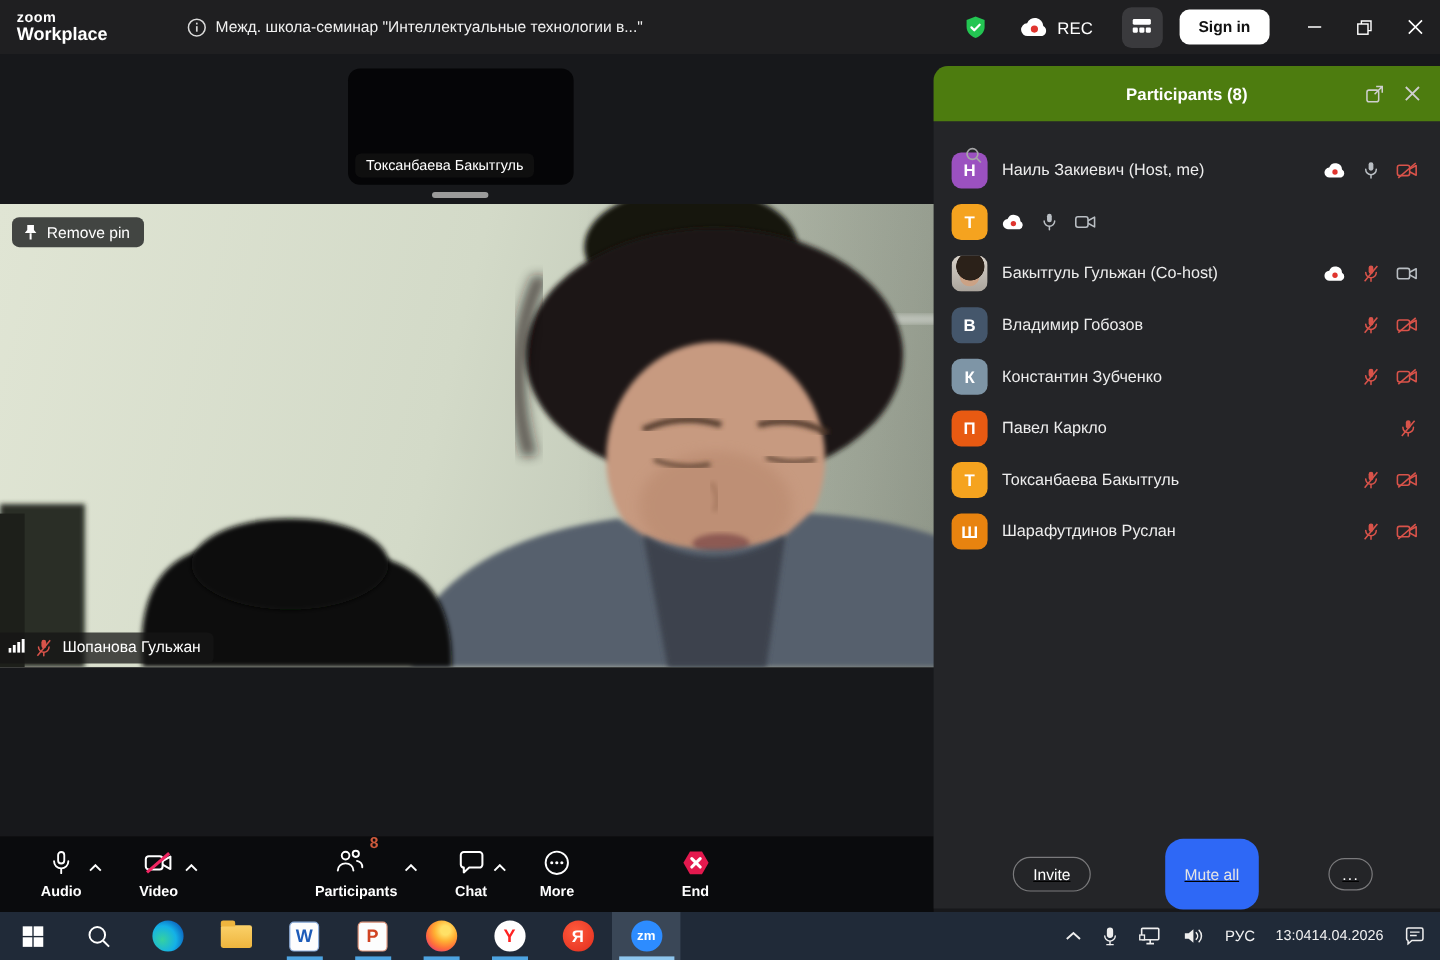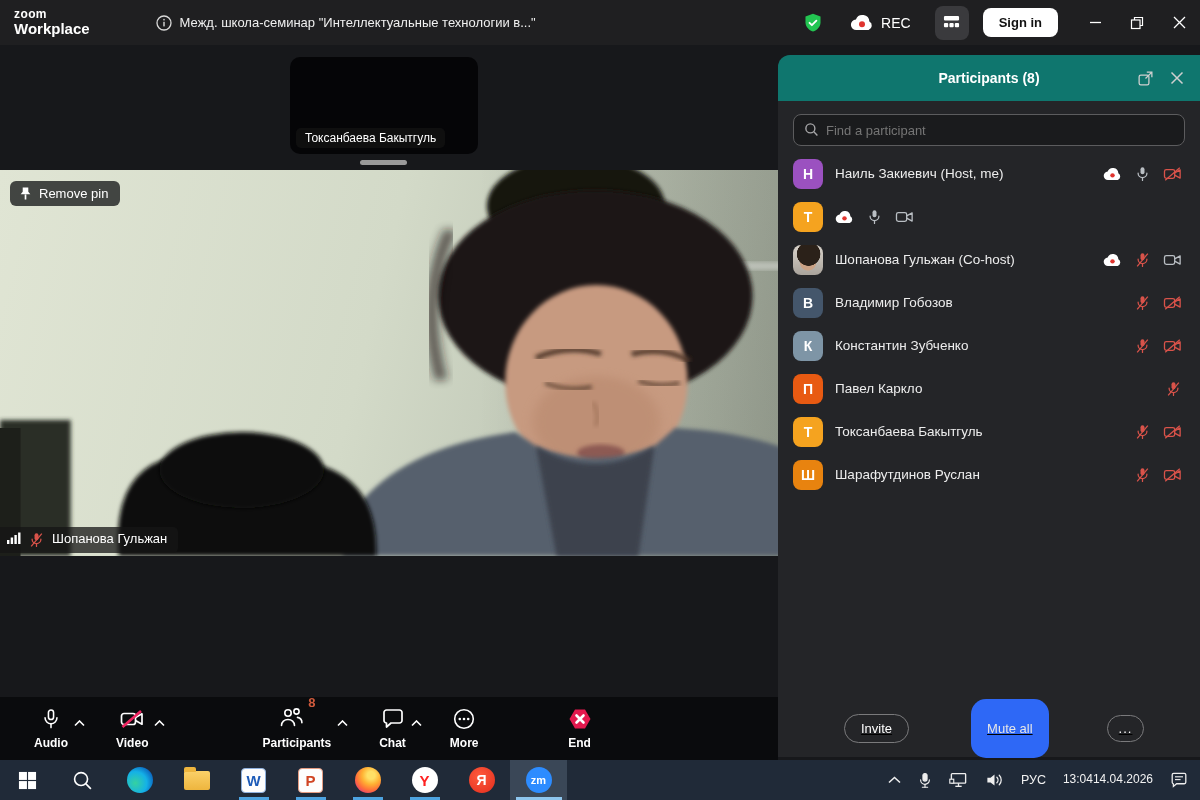--- a/index.html
+++ b/index.html
@@ -51,21 +51,21 @@
   .tbtn .ic { height:28px; display:flex; align-items:center; justify-content:center; }
   .tbtn .lbl { font-size:12px; font-weight:bold; margin-top:3px; }
   .chev { width:22px; display:flex; align-items:center; justify-content:center; margin-top:16px;
           height:20px; cursor:pointer; }
   .pcount { font-size:13px; color:#cf5a3c; font-weight:bold; margin:-10px 0 0 4px; }
   .sp1{width:26px}.sp2{width:92px}.sp3{width:26px}.sp4{width:22px}.sp5{width:88px}
 
   
   #panel { flex:0 0 422px; margin-top:10px; margin-bottom:3px; background:#242528;
            border-radius:12px 0 0 0; position:relative; display:flex; flex-direction:column; }
-  .p-header { height:46px; background:#0f766e; border-radius:12px 0 0 0; display:flex;
+  .p-header { height:46px; background:#4d7c0f; border-radius:12px 0 0 0; display:flex;
               align-items:center; justify-content:center; position:relative; }
   .p-title { color:#fff; font-size:14px; font-weight:bold; }
   .p-actions { position:absolute; right:16px; top:0; height:46px; display:flex; align-items:center; gap:16px; }
   .p-actions > div { cursor:pointer; display:flex; }
   .search-wrap { padding:13px 15px 6px; position:relative; }
   .search-wrap input { width:100%; height:32px; background:#1a1b1d; border:1px solid #5c5c5e;
                        border-radius:8px; color:#d6d6d6; font-size:13px; padding:0 10px 0 32px;
                        font-family:"Liberation Sans",sans-serif; outline:none; }
   .search-ico { position:absolute; left:26px; top:21px; }
   .plist { flex:0 0 auto; }
@@ -354,21 +354,20 @@
               </svg>
           </div>
           <div>
             <svg width="14" height="14" viewBox="0 0 14 14">
                 <path d="M1.5 1.5l11 11M12.5 1.5l-11 11" stroke="#cfcfcf" stroke-width="1.5"></path>
               </svg>
           </div>
         </div>
       </div>
       <div class="search-wrap">
-        <input type="text" placeholder="Find a participant" style="">
         <span class="search-ico">
           <svg width="15" height="15" viewBox="0 0 16 16">
               <circle cx="6.8" cy="6.8" r="4.8" fill="none" stroke="#a6a6a8" stroke-width="1.5"></circle>
               <line x1="10.5" y1="10.5" x2="14.3" y2="14.3" stroke="#a6a6a8" stroke-width="1.5"></line>
             </svg>
         </span>
       </div>
       <div class="plist">
           <div class="prow">
             <div class="avatar" style="background:#9b51c0">Н</div>
@@ -407,21 +406,21 @@
     </g>
               </svg>
               <svg width="19" height="16" viewBox="0 0 26 22">
     <rect x="2" y="5" width="14" height="12" rx="2.5" fill="none" stroke="#b9bec3" stroke-width="1.8"></rect>
     <path d="M16 9.5 23.5 5.4v11.2L16 12.5" fill="none" stroke="#b9bec3" stroke-width="1.8" stroke-linejoin="round"></path>
     </svg>
             </div>
           </div>
           <div class="prow">
             <div class="avatar photo"></div>
-            <div class="pname">Шопанова Гульжан (Co-host)</div>
+            <div class="pname">Бакытгуль Гульжан (Co-host)</div>
             <div class="pstatus">
               <svg width="19" height="14" viewBox="0 0 24 17">
   <path d="M6.5 16a5.3 5.3 0 0 1-.6-10.6A7 7 0 0 1 19.4 7.6 4.6 4.6 0 0 1 18.6 16z" fill="#fff"></path>
   <circle cx="12" cy="10.2" r="2.8" fill="#e0342e"></circle>
               </svg>
               <svg width="17" height="18" viewBox="0 0 24 24">
     <g fill="none" stroke="#d9534a" stroke-width="1.8" stroke-linecap="round">
       <rect x="9.2" y="2.4" width="5.6" height="10" rx="2.8" fill="#d9534a" stroke="none"></rect>
       <path d="M5.8 10.8a6.2 6.2 0 0 0 12.4 0"></path>
                   <line x1="12" y1="17.2" x2="12" y2="21"></line>

